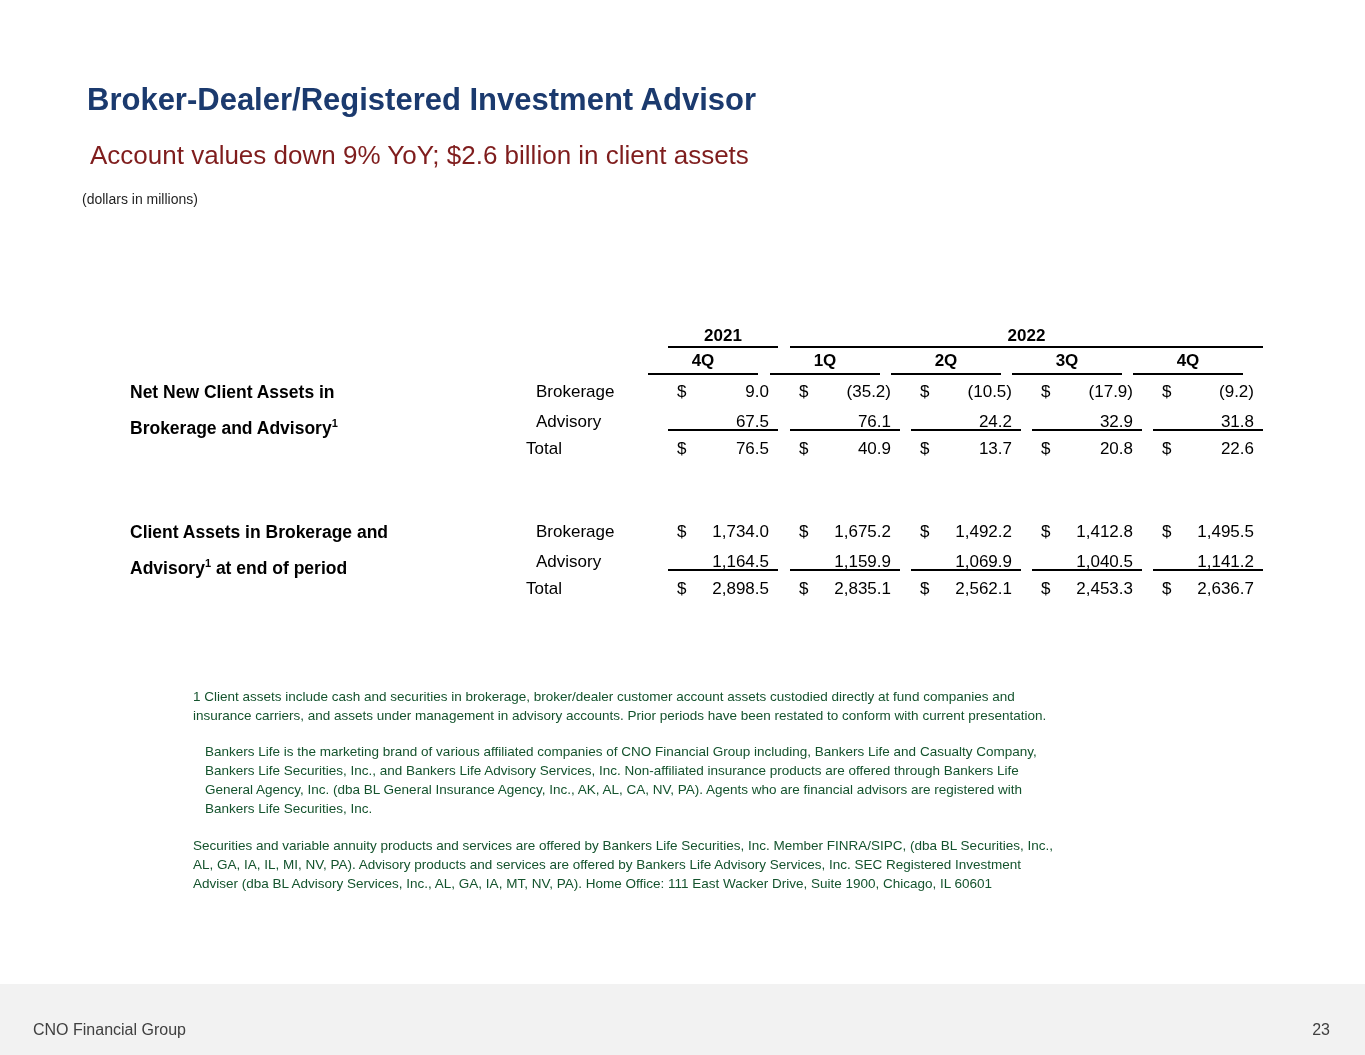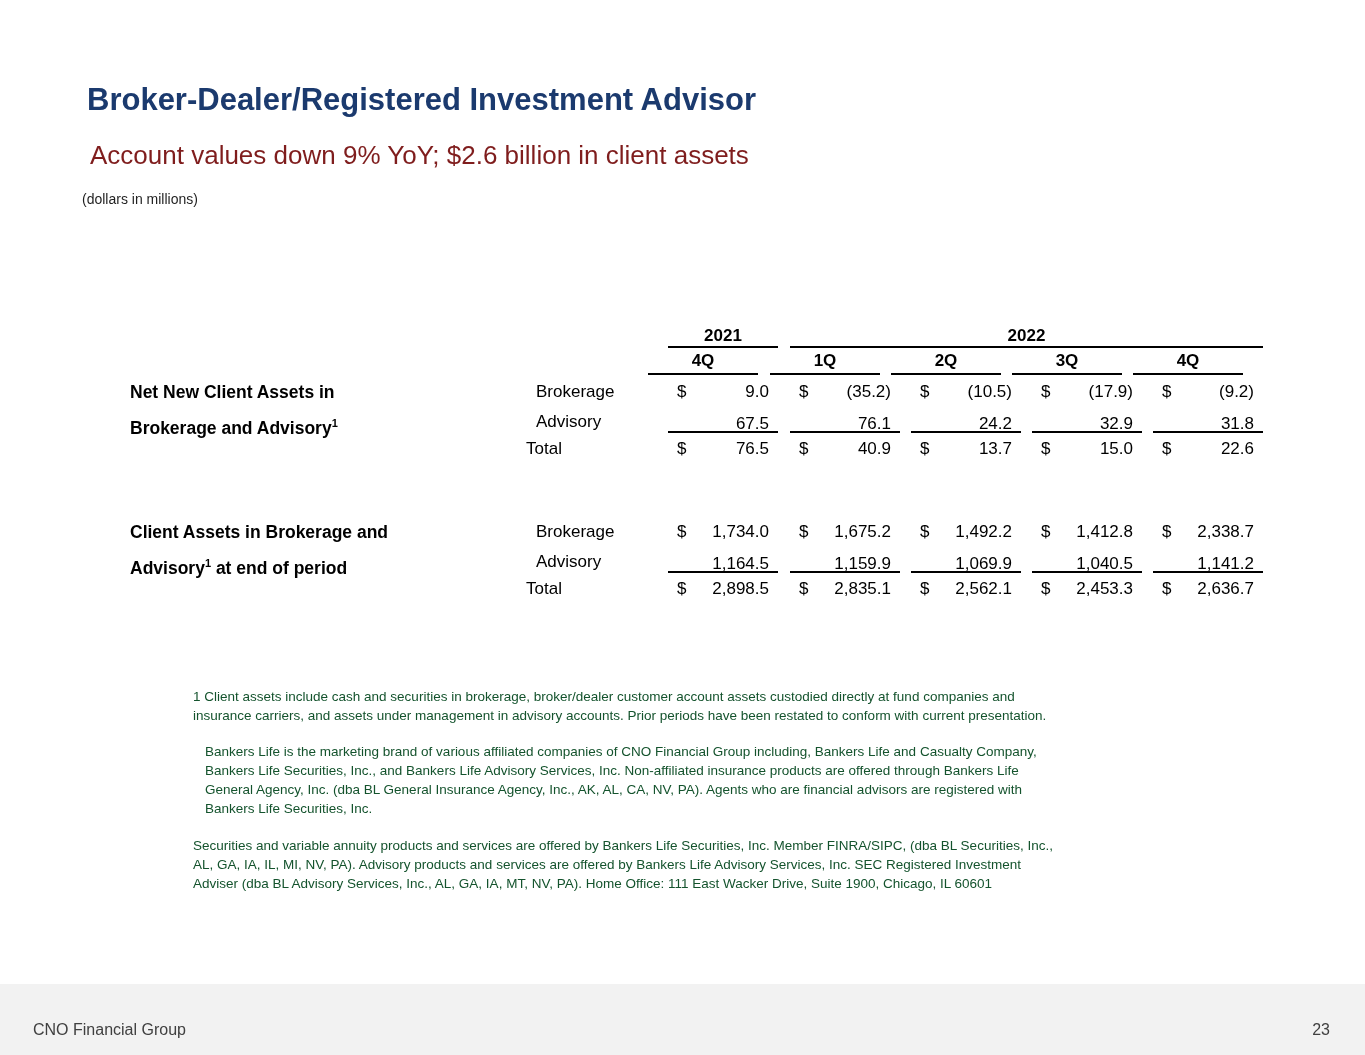--- a/index.html
+++ b/index.html
@@ -14,21 +14,21 @@
   
   .yrow{position:absolute;left:668px;top:325px;width:595px;height:23px;display:flex;}
   .ycell{height:21px;line-height:21px;text-align:center;font-weight:bold;font-size:17px;border-bottom:2px solid #000;}
   .y1{width:110px;}
   .y2{width:473px;margin-left:12px;}
   .qrow{position:absolute;left:648px;top:351px;width:595px;height:24px;display:flex;}
   .qcell{width:110px;height:22px;line-height:20px;text-align:center;font-weight:bold;font-size:17px;border-bottom:2px solid #000;}
   .qcell.m12{margin-left:12px;}
   .qcell.m11{margin-left:11px;}
   
-  .trow{position:absolute;left:526px;width:737px;height:23px;display:flex;font-size:17px;line-height:23px;align-items:flex-end;}
+  .trow{position:absolute;left:526px;width:737px;height:23px;display:flex;font-size:17px;line-height:23px;}
   .sublabel{width:142px;}
   .sublabel.indent{padding-left:10px;box-sizing:border-box;}
   .cell{width:110px;display:flex;justify-content:space-between;box-sizing:border-box;padding:0 9px;}
   .cell.m12{margin-left:12px;}
   .cell.m11{margin-left:11px;}
   .ruled .cell{border-bottom:2px solid #000;height:21px;}
   .cell .v{margin-left:auto;}
   
   .blabel{position:absolute;left:130px;width:400px;font-size:17.5px;font-weight:bold;line-height:30.5px;}
   .blabel sup{font-size:11px;}
@@ -125,21 +125,21 @@
     <div class="cell m12">
         <span class="d">$</span>
         <span class="v">40.9</span>
       </div>
     <div class="cell m11">
         <span class="d">$</span>
         <span class="v">13.7</span>
       </div>
     <div class="cell m11">
         <span class="d">$</span>
-        <span class="v">15.0</span>
+        <span class="v">20.8</span>
       </div>
     <div class="cell m11">
         <span class="d">$</span>
         <span class="v">22.6</span>
       </div>
   </div>
 
   <div class="blabel" style="top:517px">
     <div><span>Client Assets in Brokerage and</span></div>
     <div><span>Advisory</span><sup>1</sup><span> at end of period</span></div>
@@ -158,21 +158,21 @@
     <div class="cell m11">
         <span class="d">$</span>
         <span class="v">1,492.2</span>
       </div>
     <div class="cell m11">
         <span class="d">$</span>
         <span class="v">1,412.8</span>
       </div>
     <div class="cell m11">
         <span class="d">$</span>
-        <span class="v">2,338.7</span>
+        <span class="v">1,495.5</span>
       </div>
   </div>
 
   <div class="trow ruled" style="top:550px">
     <div class="sublabel indent">Advisory</div>
     <div class="cell">
         <span class="d"></span>
         <span class="v">1,164.5</span>
       </div>
     <div class="cell m12">

